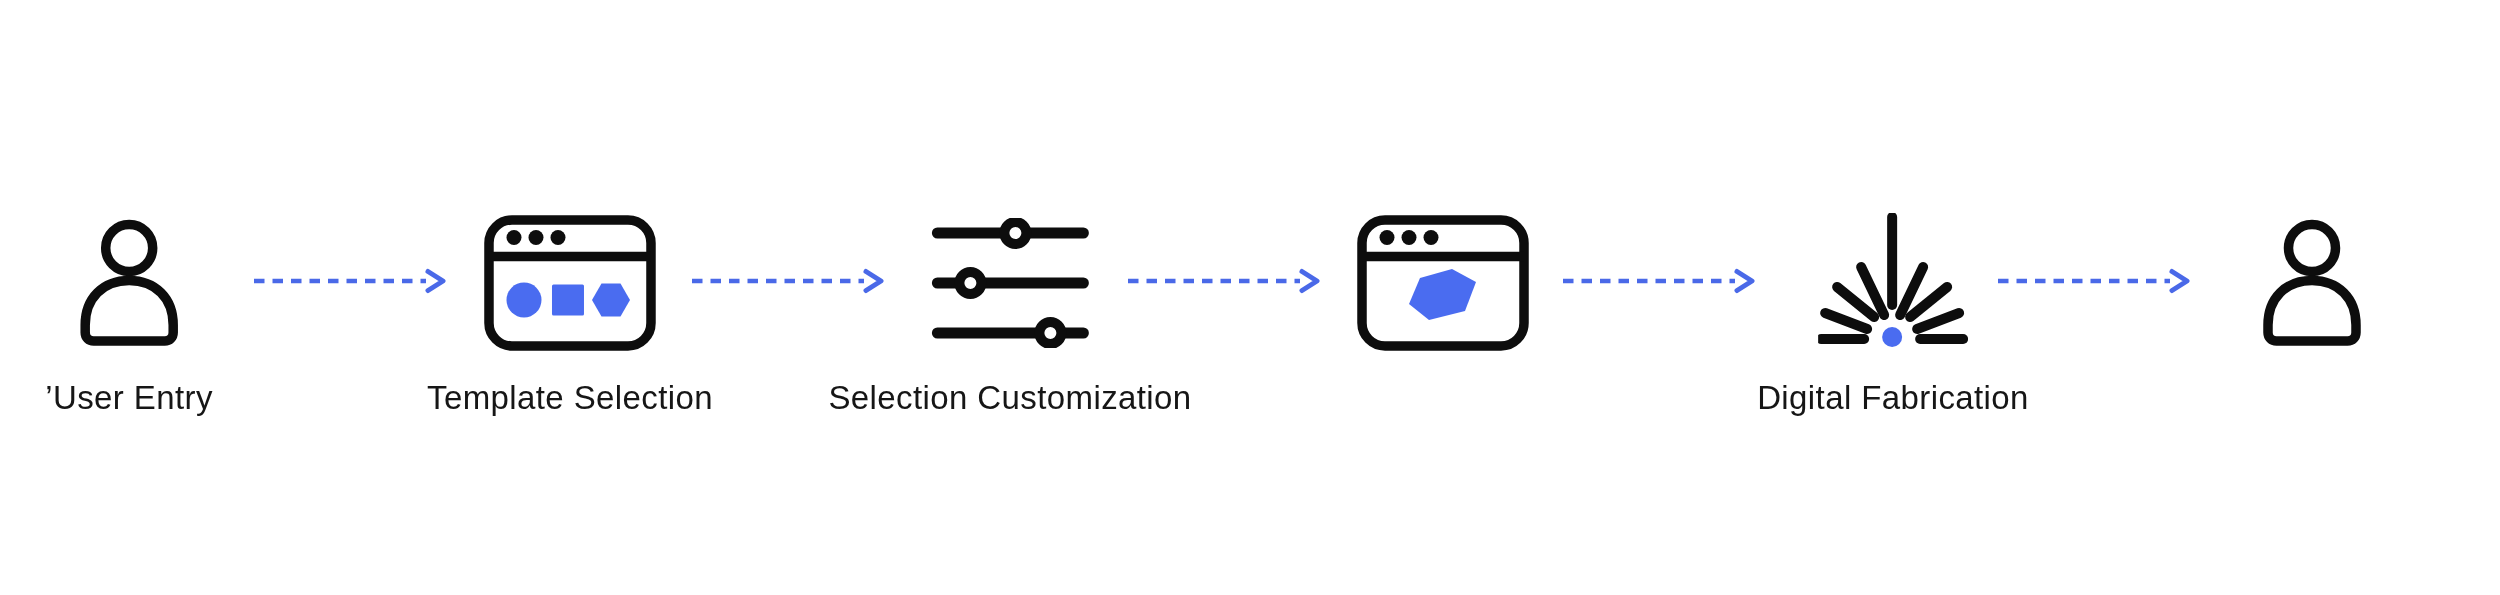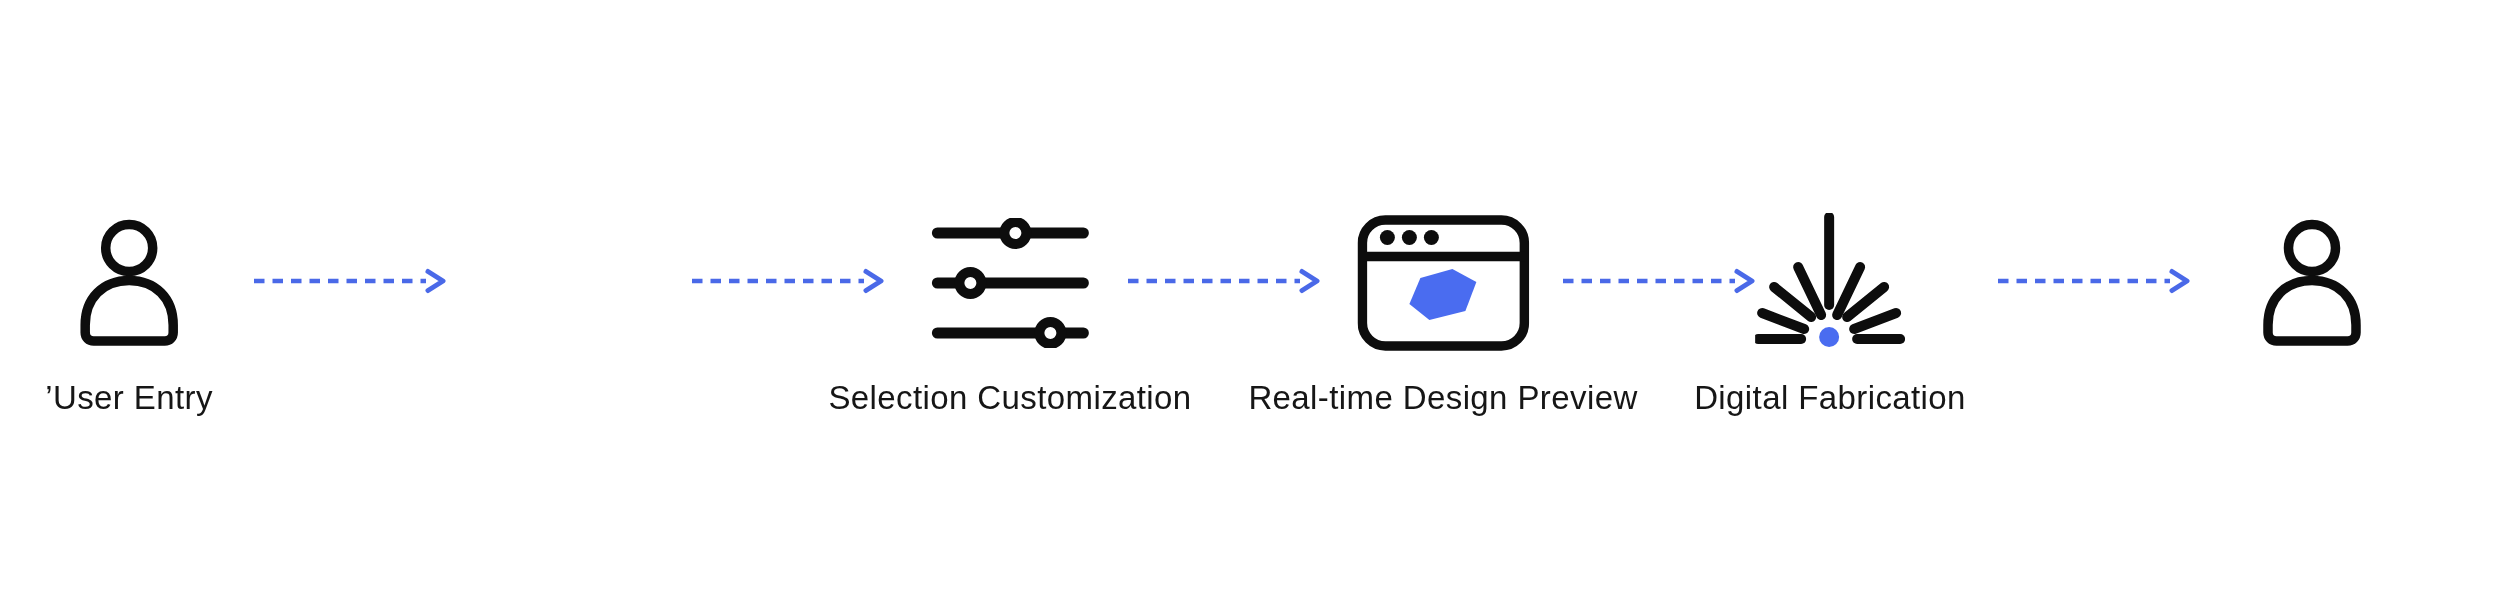--- a/index.html
+++ b/index.html
@@ -56,20 +56,35 @@
   <div class="step" style="left:129px">
     <div class="icon-box">
       <svg width="110" height="136" viewBox="0 0 110 136" fill="none">
         <circle cx="55" cy="33" r="23.5" stroke="var(--icon)" stroke-width="9.5"></circle>
         <path d="M55 65.5 C29 65.5 11 83 11 110 L11 117.5 C11 122.5 14.5 126 19.5 126 L90.5 126 C95.5 126 99 122.5 99 117.5 L99 110 C99 83 81 65.5 55 65.5 Z" stroke="var(--icon)" stroke-width="9.5" stroke-linejoin="round"></path>
       </svg>
     </div>
     <div class="step-label">’User Entry</div>
   </div>
 
+  <div class="step" style="left:570px">
+    <div class="icon-box">
+      <svg width="172" height="136" viewBox="0 0 172 136" fill="none">
+        <rect x="5" y="5" width="162" height="126" rx="23" stroke="var(--icon)" stroke-width="9.5"></rect>
+        <line x1="5" y1="41.5" x2="167" y2="41.5" stroke="var(--icon)" stroke-width="9.5"></line>
+        <circle cx="30" cy="22.5" r="7.5" fill="var(--icon)"></circle>
+        <circle cx="52" cy="22.5" r="7.5" fill="var(--icon)"></circle>
+        <circle cx="74" cy="22.5" r="7.5" fill="var(--icon)"></circle>
+        <circle cx="40" cy="85" r="17.5" fill="var(--accent)"></circle>
+        <rect x="68" y="69.5" width="32" height="31" rx="1.5" fill="var(--accent)"></rect>
+        <polygon points="108,85 117.5,68.5 136.5,68.5 146,85 136.5,101.5 117.5,101.5" fill="var(--accent)"></polygon>
+      </svg>
+    </div>
+    <div class="step-label">Template Selection</div>
+  </div>
 
   <div class="step" style="left:1010px">
     <div class="icon-box">
       <svg width="160" height="130" viewBox="0 0 160 130" fill="none">
         <line x1="7" y1="15" x2="153" y2="15" stroke="var(--icon)" stroke-width="11" stroke-linecap="round"></line>
         <line x1="7" y1="65" x2="153" y2="65" stroke="var(--icon)" stroke-width="11" stroke-linecap="round"></line>
         <line x1="7" y1="115" x2="153" y2="115" stroke="var(--icon)" stroke-width="11" stroke-linecap="round"></line>
         <circle cx="85" cy="15" r="11" fill="#ffffff" stroke="var(--icon)" stroke-width="10"></circle>
         <circle cx="40" cy="65" r="11" fill="#ffffff" stroke="var(--icon)" stroke-width="10"></circle>
         <circle cx="120" cy="115" r="11" fill="#ffffff" stroke="var(--icon)" stroke-width="10"></circle>
@@ -82,24 +97,23 @@
     <div class="icon-box">
       <svg width="172" height="136" viewBox="0 0 172 136" fill="none">
         <rect x="5" y="5" width="162" height="126" rx="23" stroke="var(--icon)" stroke-width="9.5"></rect>
         <line x1="5" y1="41.5" x2="167" y2="41.5" stroke="var(--icon)" stroke-width="9.5"></line>
         <circle cx="30" cy="22.5" r="7.5" fill="var(--icon)"></circle>
         <circle cx="52" cy="22.5" r="7.5" fill="var(--icon)"></circle>
         <circle cx="74" cy="22.5" r="7.5" fill="var(--icon)"></circle>
         <polygon points="52,89 63,63 95,54 119,67 108,96 72,105" fill="var(--accent)"></polygon>
       </svg>
     </div>
-    <div class="step-label">Real-time Design Preview</div>
   </div>
 
-  <div class="step" style="left:1830px">
+  <div class="step" style="left:1893px">
     <div class="icon-box">
       <svg width="150" height="140" viewBox="0 0 150 140" fill="none">
         <line x1="74" y1="4" x2="74" y2="92" stroke="var(--icon)" stroke-width="10" stroke-linecap="round"></line>
         <line x1="43" y1="54" x2="66" y2="102" stroke="var(--icon)" stroke-width="10" stroke-linecap="round"></line>
         <line x1="19" y1="74" x2="56" y2="104" stroke="var(--icon)" stroke-width="10" stroke-linecap="round"></line>
         <line x1="7" y1="100" x2="49" y2="116" stroke="var(--icon)" stroke-width="10" stroke-linecap="round"></line>
         <line x1="3" y1="126" x2="46" y2="126" stroke="var(--icon)" stroke-width="10" stroke-linecap="round"></line>
         <line x1="105" y1="54" x2="82" y2="102" stroke="var(--icon)" stroke-width="10" stroke-linecap="round"></line>
         <line x1="129" y1="74" x2="92" y2="104" stroke="var(--icon)" stroke-width="10" stroke-linecap="round"></line>
         <line x1="141" y1="100" x2="99" y2="116" stroke="var(--icon)" stroke-width="10" stroke-linecap="round"></line>

